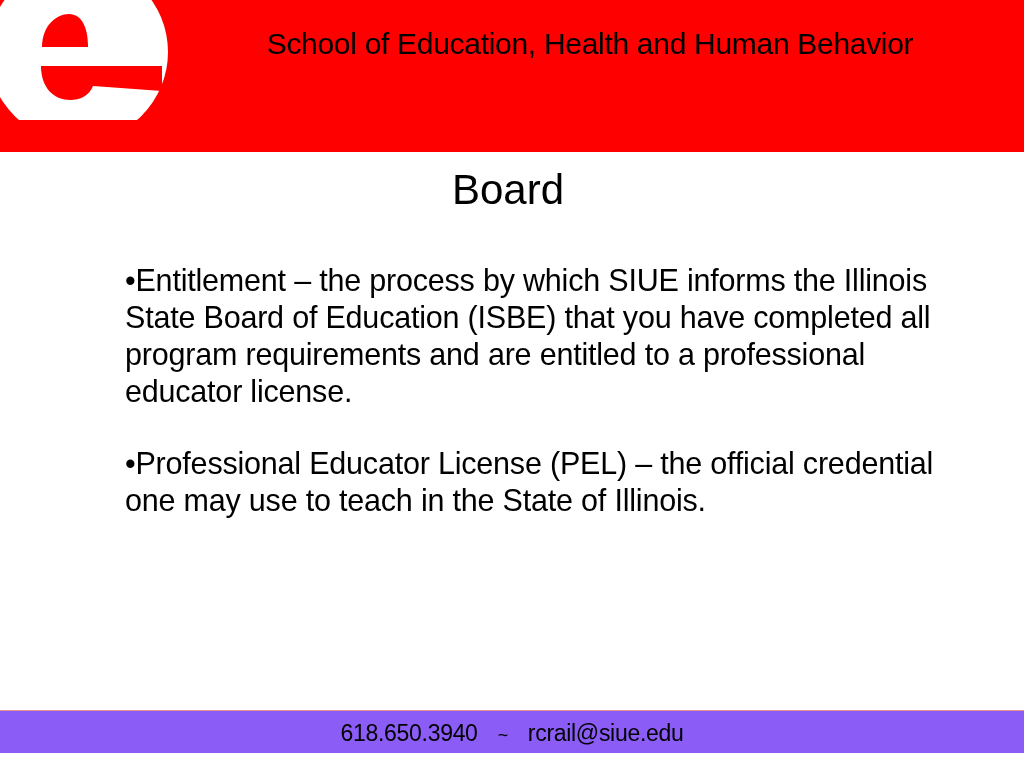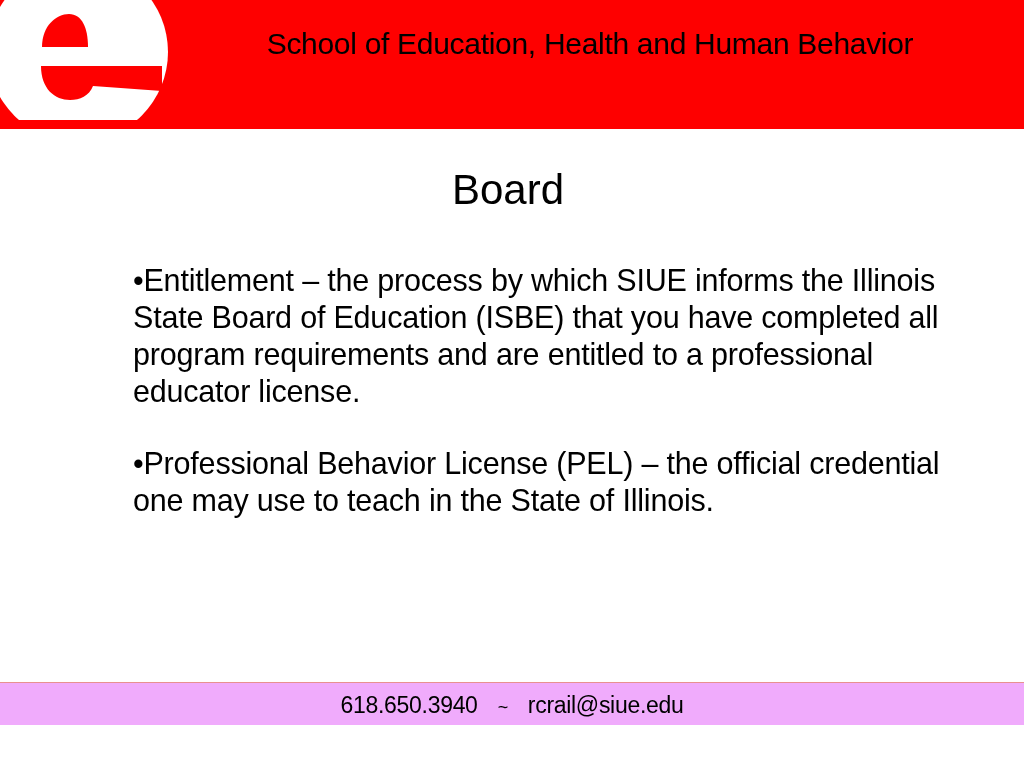--- a/index.html
+++ b/index.html
@@ -3,21 +3,21 @@
 <meta charset="utf-8">
 <style>
   html, body { margin: 0; padding: 0; }
   body {
     width: 1024px; height: 768px; overflow: hidden; position: relative;
     background: #ffffff;
     font-family: "Liberation Sans", sans-serif;
     color: #000;
   }
   .header {
-    position: absolute; left: 0; top: 0; width: 1024px; height: 129px;
+    position: absolute; left: 0; top: 0; width: 1024px; height: 152px;
     background: #fe0000;
   }
   .logo {
     position: absolute; left: 0; top: 0; width: 170px; height: 120px;
   }
   .header-title {
     position: absolute; left: 200px; top: 26px; width: 780px;
     text-align: center; font-size: 30px; line-height: 36px; letter-spacing: -0.3px;
   }
   .header-subtitle {
@@ -25,25 +25,25 @@
     text-align: center; font-size: 21px; line-height: 26px; padding-left: 0px;
   }
   .slide-title {
     position: absolute; left: 0; top: 164px; width: 1016px;
     text-align: center; font-size: 42px; line-height: 52px;
   }
   .content {
     position: absolute; left: 121px; top: 262px; width: 840px;
   }
   .bullet {
-    font-size: 30.5px; line-height: 37px; margin: 0 0 35px 12px; letter-spacing: -0.2px;
+    font-size: 30.5px; line-height: 37px; margin: 0 0 35px 4px; letter-spacing: -0.2px;
   }
   .footer {
-    position: absolute; left: 0; top: 682px; width: 1024px; height: 42px;
-    background: #f0abfc; border-top: 1px solid #e89090;
+    position: absolute; left: 0; top: 710px; width: 1024px; height: 42px;
+    background: #8b5cf6; border-top: 1px solid #e89090;
   }
   .footer-text {
     position: absolute; left: 0; top: 8px; width: 1024px; text-align: center;
     font-size: 23px; line-height: 28px; letter-spacing: -0.3px;
   }
   .footer-text span { display: inline-block; }
   .sep { margin: 0 20px; font-size: 18px; }
 </style>
 </head>
 <body>
@@ -58,20 +58,20 @@
       <path d="M41 66 L162 66 L162 91 L93 86 C89 96 80 100 70 100 C55 100 41 89 41 66 Z" fill="#fe0000"></path>
     </svg>
   </div>
   <div class="header-title">School of Education, Health and Human Behavior</div>
 </div>
 
 <div class="slide-title">Board</div>
 
 <div class="content">
   <p class="bullet">•Entitlement – the process by which SIUE informs the Illinois State Board of Education (ISBE) that you have completed all program requirements and are entitled to a professional educator license.</p>
-  <p class="bullet">•Professional Behavior License (PEL) – the official credential one may use to teach in the State of Illinois.</p>
+  <p class="bullet">•Professional Educator License (PEL) – the official credential one may use to teach in the State of Illinois.</p>
 </div>
 
 <div class="footer">
   <div class="footer-text">
     <span>618.650.3940</span><span class="sep">~</span><span>rcrail@siue.edu</span>
   </div>
 </div>
 
 </body></html>

